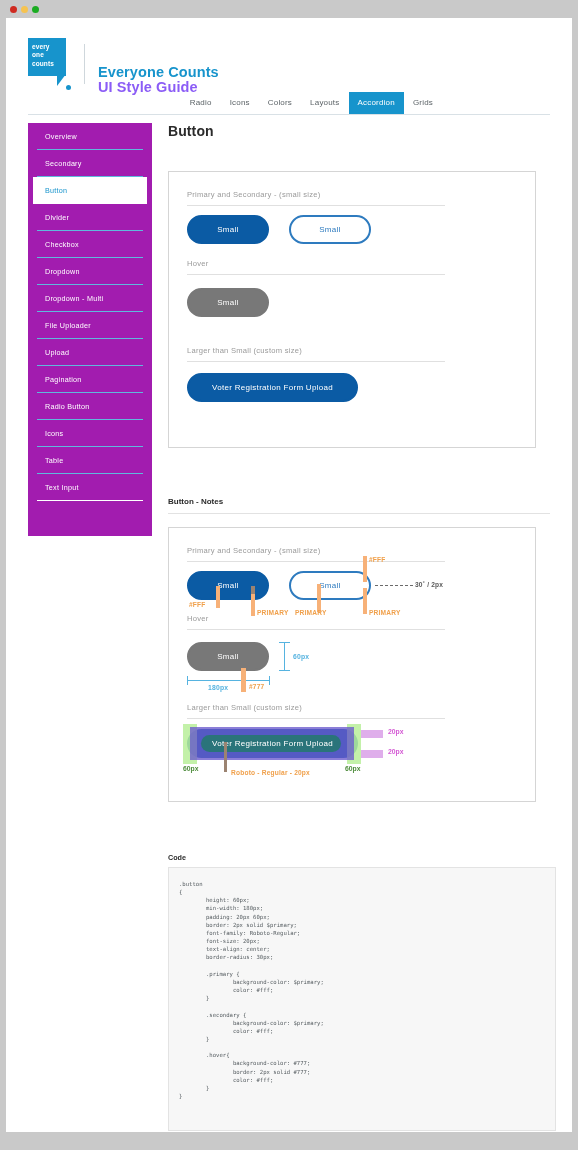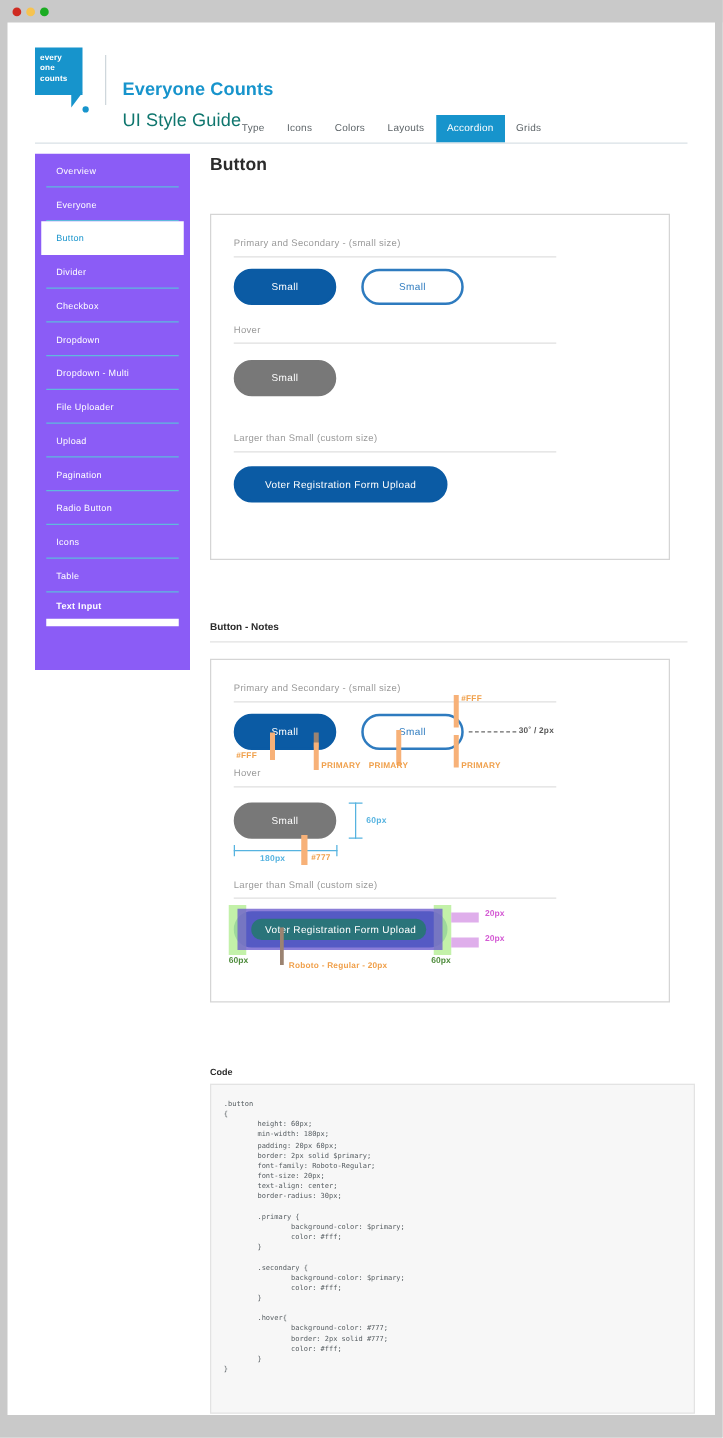--- a/index.html
+++ b/index.html
@@ -48,48 +48,48 @@
   #logo-dot {
     position: absolute; left: 38px; top: 47px;
     width: 5px; height: 5px; border-radius: 50%; background: #1794cc;
   }
   #logo-divider { position: absolute; left: 78px; top: 26px; width: 1px; height: 40px; background: #cfd7dc; }
   #brand-title {
     position: absolute; left: 92px; top: 46px;
     color: #1794cc; font-size: 14.5px; font-weight: bold; letter-spacing: 0.1px;
   }
   #brand-subtitle {
-    position: absolute; left: 92px; top: 71px;
-    color: #0f766e; font-size: 14.5px; font-weight: normal; letter-spacing: 0.1px;
+    position: absolute; left: 92px; top: 61px;
+    color: #8b5cf6; font-size: 14.5px; font-weight: bold; letter-spacing: 0.1px;
   }
   #top-nav { position: absolute; right: 20px; top: 74px; display: flex; align-items: flex-end; }
   .nav-item {
     font-size: 8px; color: #5d6468; padding: 6px 9px 7px 9px;
     letter-spacing: 0.2px; white-space: nowrap;
   }
   .nav-item.active { background: #1794cc; color: #ffffff; }
   #header-rule { position: absolute; left: 22px; top: 96px; width: 522px; height: 1px; background: #d9e1e6; }
 
   
   #sidebar {
     position: absolute; left: 22px; top: 105px; width: 124px; height: 413px;
-    background: #8b5cf6;
+    background: #a21caf;
   }
   .side-item {
     position: relative; height: 27px; margin: 0 9px;
     display: flex; align-items: center;
     font-size: 7.2px; color: #ffffff; letter-spacing: 0.25px;
     border-bottom: 1px solid #5fb9dd;
     padding-left: 8px;
   }
   .side-item.active {
     background: #ffffff; color: #1794cc; border-bottom: none;
     margin: 0 5px; height: 27px; padding-left: 12px;
   }
-  .side-item.last { border-bottom: 6px solid #ffffff; font-weight: bold; }
+  .side-item.last { border-bottom: 1px solid #ffffff; }
 
   
   #main { position: absolute; left: 162px; top: 105px; width: 382px; }
   #page-title { font-size: 14px; font-weight: bold; color: #2b2b2b; letter-spacing: 0.1px; }
 
   .panel {
     border: 1px solid #d5d5d5; background: #fff;
     position: absolute; left: 0;
   }
   #demo-panel { top: 48px; width: 368px; height: 277px; }
@@ -173,33 +173,33 @@
         <div>one</div>
         <div>counts</div>
       </div>
       <div id="logo-dot"></div>
     </div>
     <div id="logo-divider"></div>
     <div id="brand-title">Everyone Counts</div>
     <div id="brand-subtitle">UI Style Guide</div>
 
     <div id="top-nav">
-      <div class="nav-item">Type</div>
+      <div class="nav-item">Radio</div>
       <div class="nav-item">Icons</div>
       <div class="nav-item">Colors</div>
       <div class="nav-item">Layouts</div>
       <div class="nav-item active">Accordion</div>
       <div class="nav-item">Grids</div>
     </div>
     <div id="header-rule"></div>
   </div>
 
   <div id="sidebar">
     <div class="side-item">Overview</div>
-    <div class="side-item">Everyone</div>
+    <div class="side-item">Secondary</div>
     <div class="side-item active">Button</div>
     <div class="side-item">Divider</div>
     <div class="side-item">Checkbox</div>
     <div class="side-item">Dropdown</div>
     <div class="side-item">Dropdown - Multi</div>
     <div class="side-item">File Uploader</div>
     <div class="side-item">Upload</div>
     <div class="side-item">Pagination</div>
     <div class="side-item">Radio Button</div>
     <div class="side-item">Icons</div>

